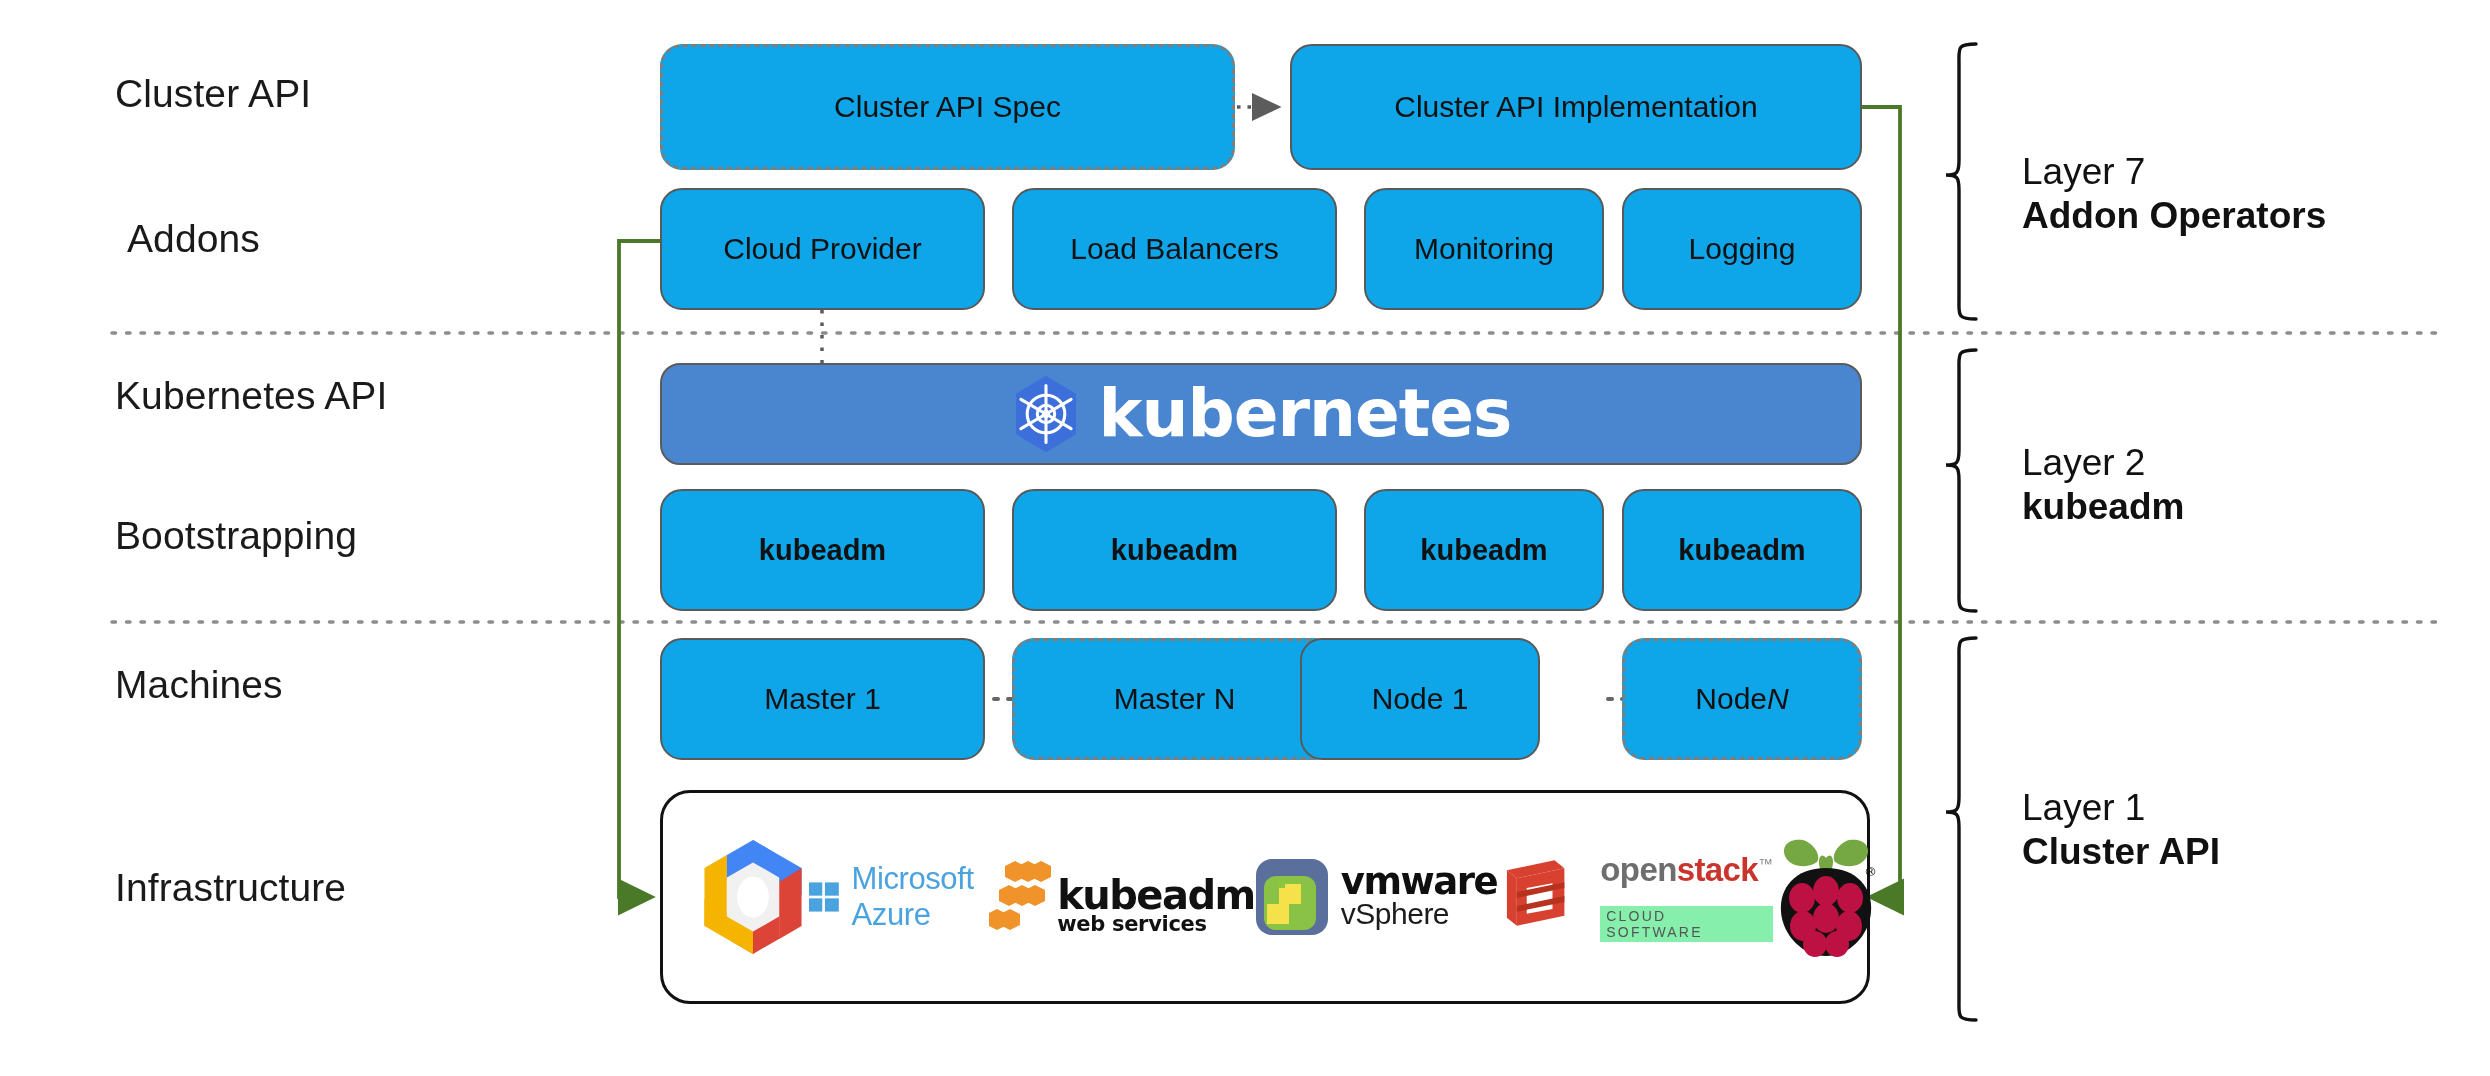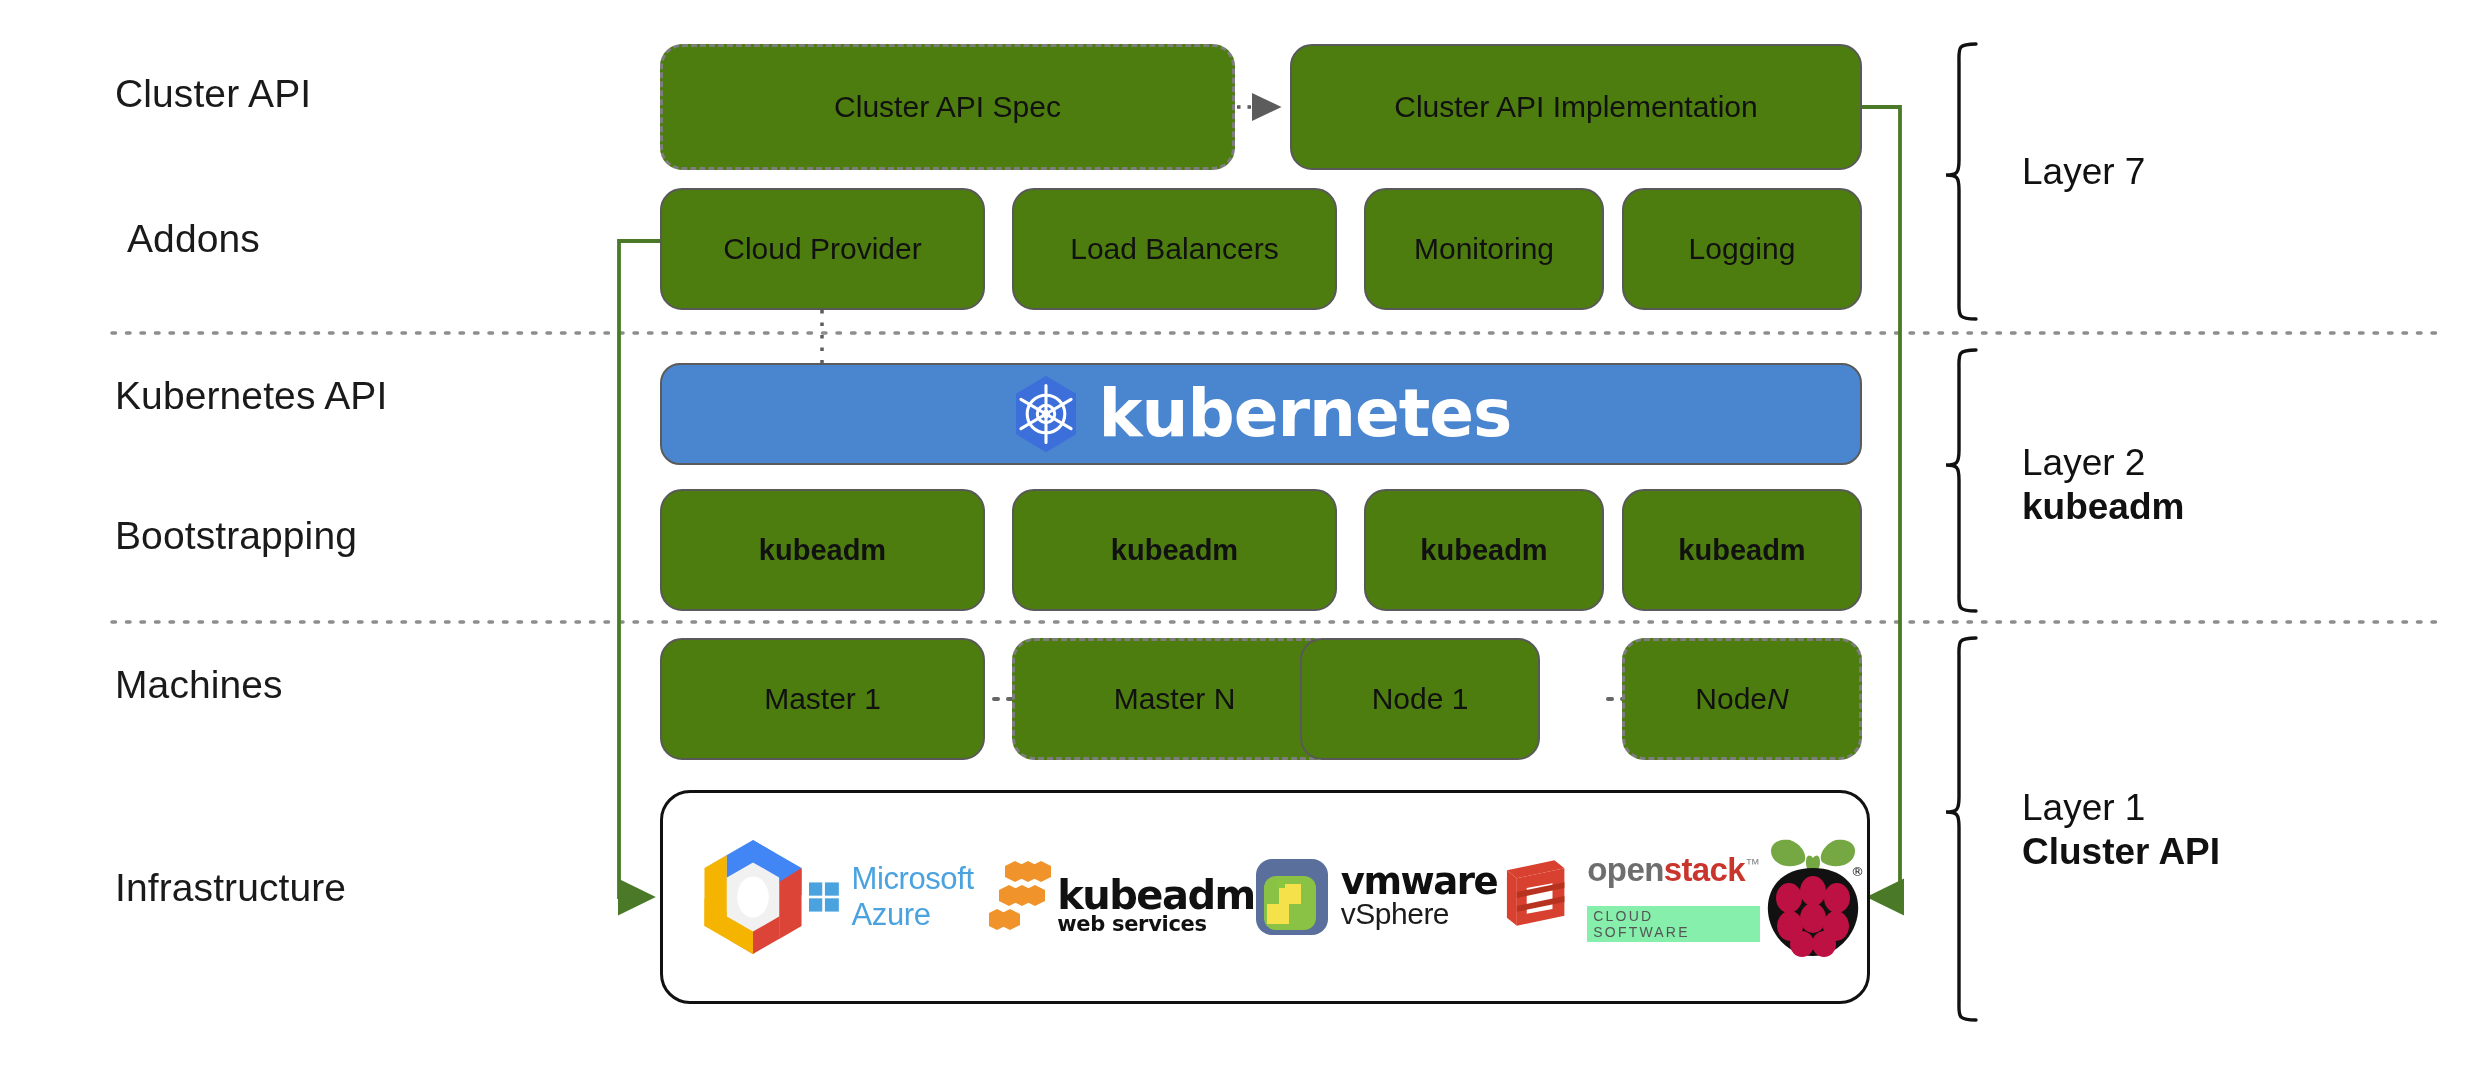--- a/index.html
+++ b/index.html
@@ -16,21 +16,21 @@
     font-size:39px;
     color:#1a1a1a;
     white-space:nowrap;
     letter-spacing:0.1px;
   }
 
   
   .node{
     position:absolute;
     box-sizing:border-box;
-    background:#4d7c0f;
+    background:#0ea5e9;
     border:2.5px solid #595959;
     border-radius:22px;
     display:flex;align-items:center;justify-content:center;
     font-size:30px;
     color:#111111;
     text-align:center;
   }
   .node.dashed{
     border-style:dashed;
     border-color:#7d7d7d;
@@ -276,21 +276,21 @@
         <path d="M16 18 h28 a12 12 0 0 1 12 12 v30 a12 12 0 0 1 -12 12 h-28 a12 12 0 0 1 -12 -12 v-30 a12 12 0 0 1 12 -12 z" transform="translate(5,0)" fill="#8cc63f" opacity="0.95"></path>
         <path d="M24 26 h22 v20 h-12 v20 h-22 v-20 h12 z" fill="#f5e24a"></path>
         <path d="M22 22 h8 v8 h-8 z" fill="#8cc63f"></path>
       </svg>
       <div style="display:flex;flex-direction:column;align-items:flex-start;">
         <span class="vm-a">vmware</span>
         <span class="vm-b">vSphere</span>
       </div>
     </div>
 
-    <div class="logo" style="gap:13px;">
+    <div class="logo" style="gap:26px;">
       <svg width="78" height="82" viewBox="0 0 78 82">
         <g fill="#d8402f">
           <polygon points="10,14 58,4 68,12 20,22"></polygon>
           <polygon points="10,14 20,22 20,70 10,62"></polygon>
           <polygon points="20,22 68,12 68,60 20,70"></polygon>
         </g>
         <polygon points="30,32 56,27 56,53 30,58" fill="#ffffff"></polygon>
         <g fill="#b8331f">
           <polygon points="20,36 68,26 68,32 20,42"></polygon>
           <polygon points="20,50 68,40 68,46 20,56"></polygon>
@@ -322,20 +322,21 @@
           <ellipse cx="42" cy="110" rx="12" ry="13"></ellipse>
           <ellipse cx="64" cy="110" rx="12" ry="13"></ellipse>
         </g>
         <text x="91" y="42" font-size="13" fill="#111111" font-family="DejaVu Sans, sans-serif">®</text>
       </svg>
     </div>
   </div>
 
   <div class="layercap" style="left:2022px;top:150px;">
     <span>Layer 7</span>
+    <b>Addon Operators</b>
   </div>
   <div class="layercap" style="left:2022px;top:441px;">
     <span>Layer 2</span>
     <b>kubeadm</b>
   </div>
   <div class="layercap" style="left:2022px;top:786px;">
     <span>Layer 1</span>
     <b>Cluster API</b>
   </div>
 

